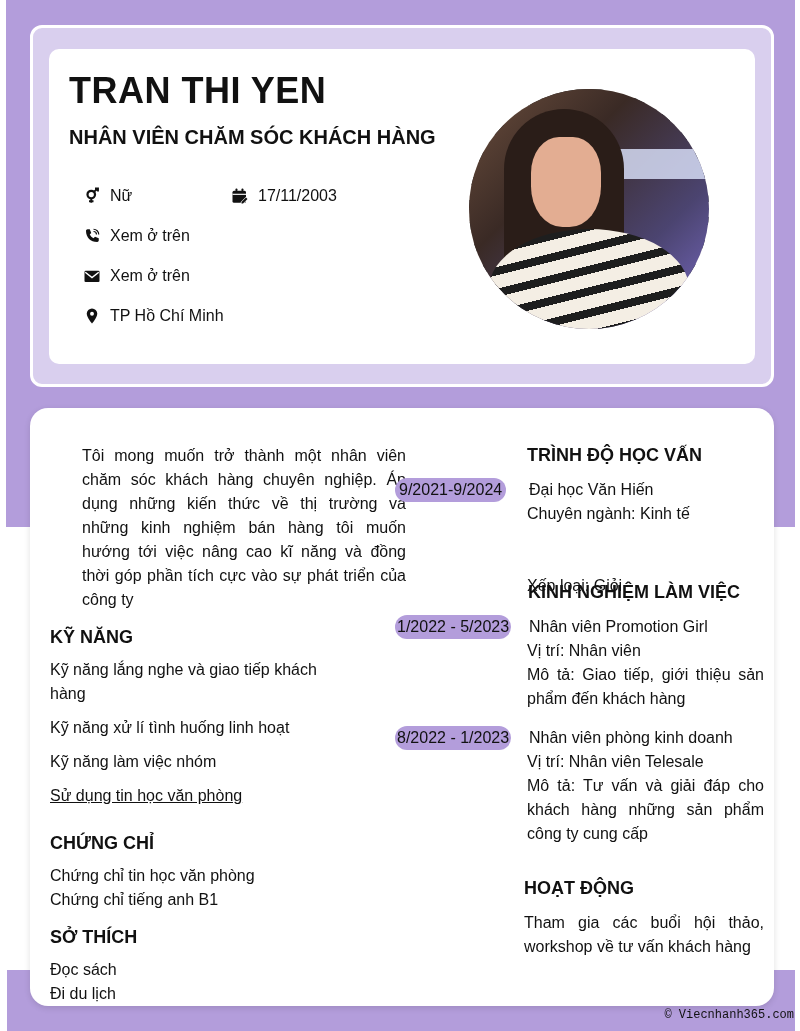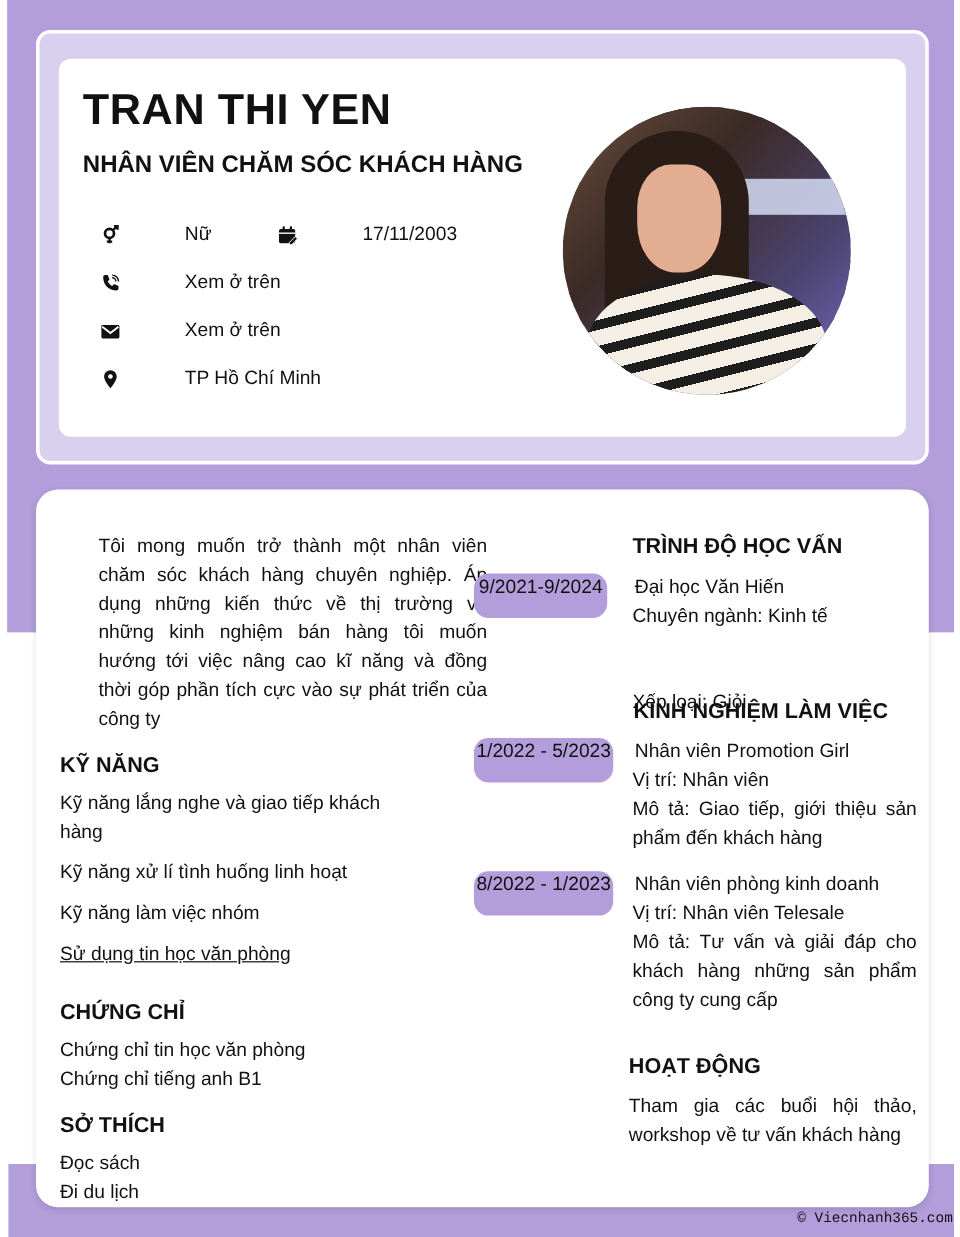--- a/index.html
+++ b/index.html
@@ -13,21 +13,21 @@
       position: absolute; left: 30px; top: 25px; width: 744px; height: 362px;
       background: #d9cfee; border: 3px solid #ffffff; border-radius: 12px;
     }
     .header-inner {
       position: absolute; left: 49px; top: 49px; width: 706px; height: 315px;
       background: #ffffff; border-radius: 10px;
     }
     .name { position: absolute; left: 69px; top: 70px; font-size: 36px; font-weight: bold; letter-spacing: 0.5px; }
     .job-title { position: absolute; left: 69px; top: 126px; font-size: 20px; font-weight: bold; }
 
-    .info { position: absolute; font-size: 16px; display: flex; align-items: center; gap: 44px; }
+    .info { position: absolute; font-size: 16px; display: flex; align-items: center; }
     .info .ico { width: 20px; height: 20px; display: inline-flex; align-items: center; justify-content: center; margin-right: 8px; }
     .info svg { width: 18px; height: 18px; fill: #111; }
 
     .avatar {
       position: absolute; left: 469px; top: 89px; width: 240px; height: 240px; border-radius: 50%;
       overflow: hidden;
       background:
         radial-gradient(ellipse 55px 70px at 42% 30%, #e8b79c 0%, #d49a7e 60%, transparent 62%),
         repeating-linear-gradient(-12deg, #f5efe6 0px, #f5efe6 14px, #1d1d1d 14px, #1d1d1d 22px),
         linear-gradient(180deg, #5a3f38 0%, #3b2a2a 40%, #2a2430 100%);
@@ -43,21 +43,21 @@
     .body-card {
       position: absolute; left: 30px; top: 408px; width: 744px; height: 598px;
       background: #ffffff; border-radius: 18px; box-shadow: 0 2px 6px rgba(0,0,0,0.12);
     }
 
     .objective { position: absolute; left: 50px; top: 444px; width: 324px; font-size: 16px; line-height: 24px; text-align: justify; margin-left: 32px; }
 
     .sec-title { position: absolute; font-size: 18px; font-weight: bold; }
     .txt { position: absolute; font-size: 16px; line-height: 24px; }
 
-    .pill { position: absolute; background: #b39ddb; border-radius: 12px; font-size: 16px; height: 37px; line-height: 24px; padding: 0 4px; }
+    .pill { position: absolute; background: #b39ddb; border-radius: 12px; font-size: 16px; height: 24px; line-height: 24px; padding: 0 4px; }
 
     .copyright { position: absolute; right: 6px; top: 1008px; font-family: "Liberation Mono", "DejaVu Sans Mono", monospace; font-size: 12px; color: #111; }
   </style>
 </head>
 <body>
 
 <div class="band-top"></div>
 <div class="band-bottom"></div>
 
 <div class="header-outer"></div>

